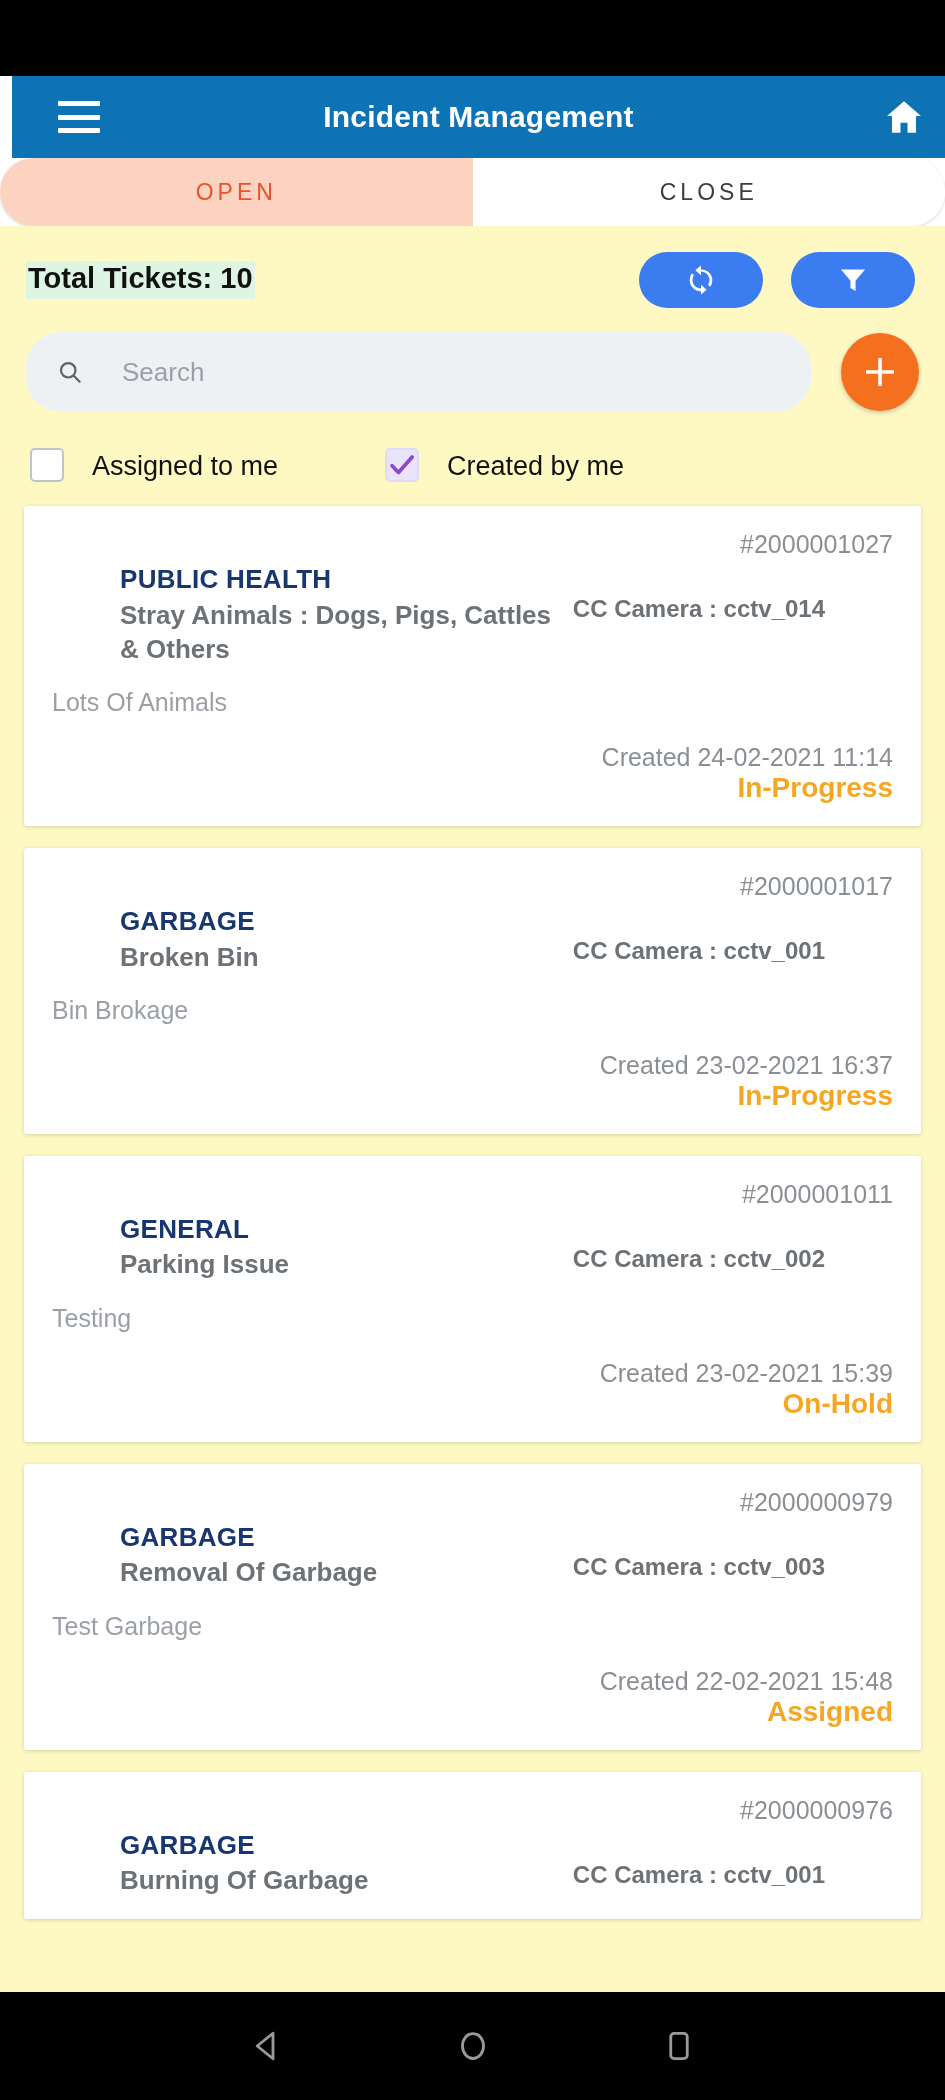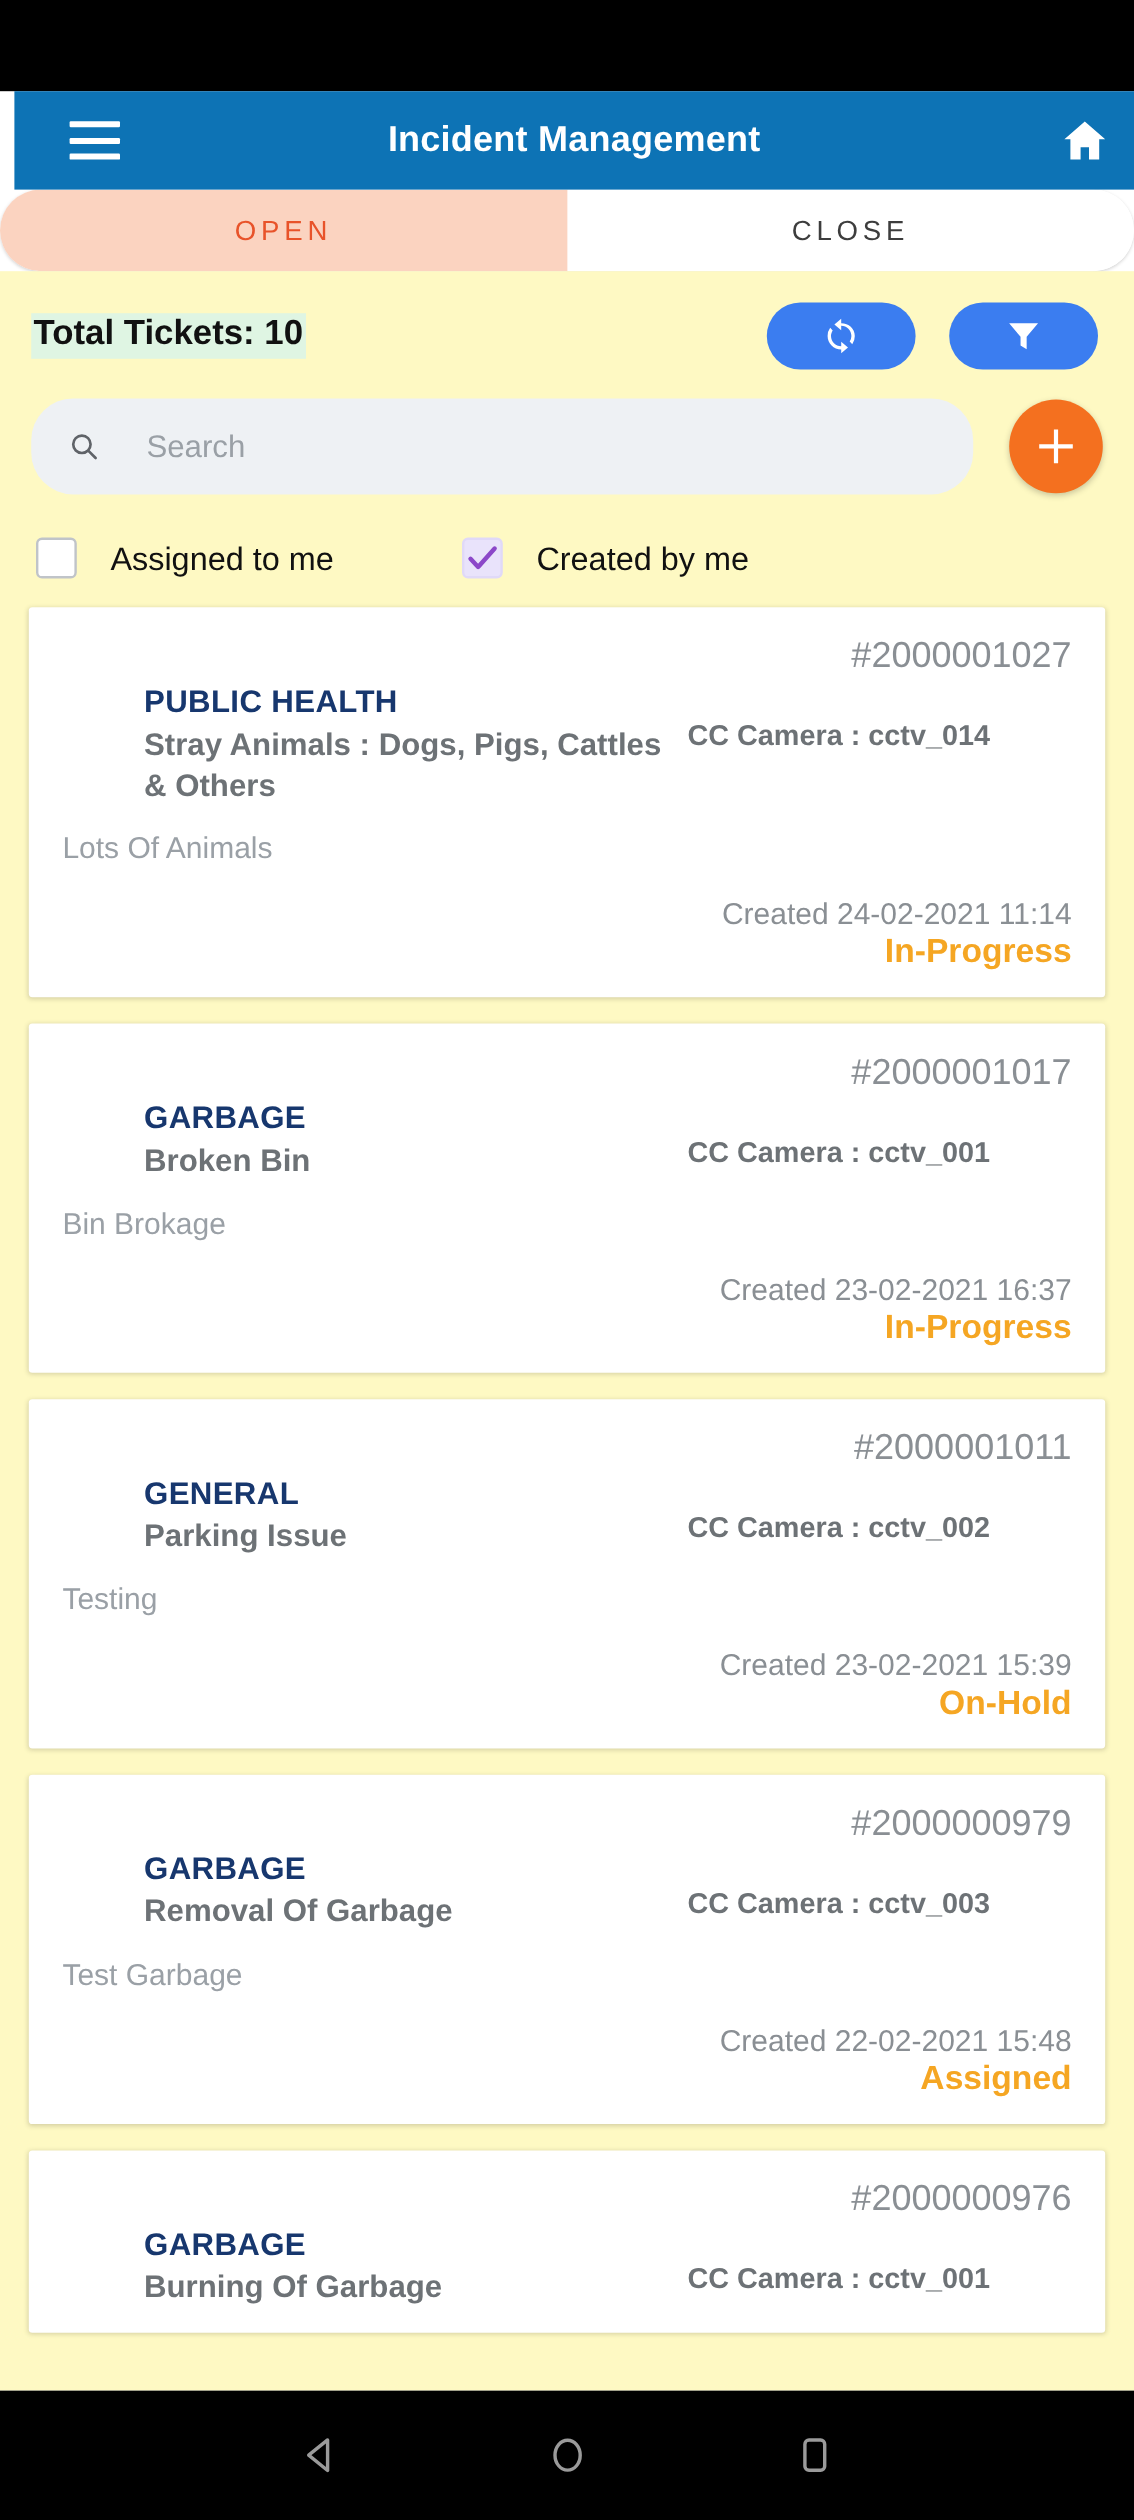--- a/index.html
+++ b/index.html
@@ -236,21 +236,21 @@
     padding: 24px 28px 22px 28px;
     margin-bottom: 22px;
     position: relative;
   }
   .tc-top {
     display: flex;
     justify-content: flex-end;
     margin-bottom: 4px;
   }
   .tc-id {
-    font-size: 30px;
+    font-size: 25px;
     color: #8a8f94;
     font-weight: 400;
   }
   .tc-mid {
     display: flex;
     align-items: flex-start;
     justify-content: center;
   }
   .tc-left { flex: 1 1 auto; padding-right: 16px; max-width: 450px; }
   .tc-dept {

